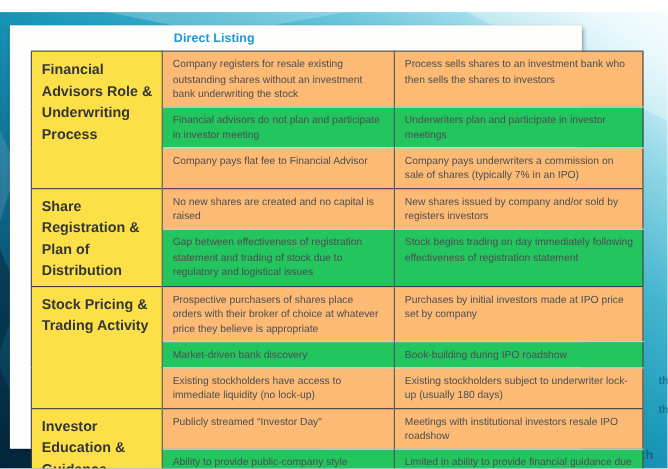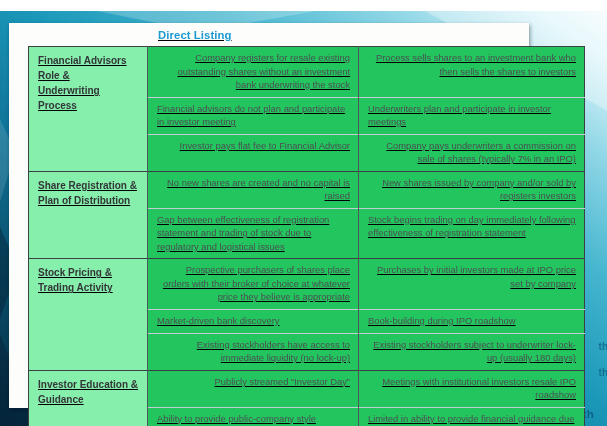--- a/index.html
+++ b/index.html
@@ -27,45 +27,44 @@
     position:absolute; right:13px; bottom:6px;
     font-size:11.5px; font-weight:bold; color:#0a5d80; opacity:0.9; letter-spacing:0.2px;
   }
   .wm-frag { position:absolute; right:-1px; font-size:10px; font-weight:bold; color:#0a5d80; opacity:0.7; }
   .wm-frag.a { top:330px; }
   .wm-frag.b { top:356px; }
   .card {
     position:absolute; left:9px; top:12px; width:520px; height:385px;
     background:#fdfdfc;
     box-shadow:1px 2px 4px rgba(0,15,35,0.45);
-    text-decoration:underline;
   }
   .hdr { display:flex; height:23px; margin-left:19px; align-items:center; padding-top:1px; box-sizing:border-box; }
   .h-cat { width:119px; flex:none; }
   .h-col { font-weight:bold; font-size:11.3px; letter-spacing:0.1px; box-sizing:border-box; padding-left:11px; flex:none; }
   .h-dl  { width:211px; color:#1b9ad2; }
   .h-ipo { width:226px; color:#f6a21e; }
   table.cmp {
     margin-left:19px; width:556px;
     border-collapse:collapse; table-layout:fixed;
     border:1.6px solid #3c4043;
   }
   td { vertical-align:top; box-sizing:border-box; }
   td.cat {
-    background:#86efac; font-weight:bold; font-size:10px; line-height:1.5;
+    background:#fde047; font-weight:bold; font-size:13px; line-height:1.5;
     color:#333638; padding:6px 8px 4px 9px;
     border-right:1.4px solid #50555a;
   }
   td.cell {
     font-size:9.4px; line-height:1.44; color:#4c4f52;
     padding:4px 8px 5px 9px;
     border-top:1px solid #c5ced3;
   }
   td.cell.mid { border-right:1.4px solid #50555a; }
-  td.cell.tintA { background:#22c55e;text-align:right; }
+  td.cell.tintA { background:#fdba74; }
   td.cell.tintB { background:#22c55e; }
   tr.group-start td { border-top:1.6px solid #3c4043; }
 </style>
 </head>
 <body>
 
 <div class="stage">
   <div class="top-strip"></div>
   <div class="panel">
     <div class="facet f1"></div>
@@ -93,21 +92,21 @@
             <tr class="group-start">
               <td class="cat" rowspan="3">Financial Advisors Role &amp;<br>Underwriting Process</td>
               <td class="cell tintA mid">Company registers for resale existing outstanding shares without an investment bank underwriting the stock</td>
               <td class="cell tintA">Process sells shares to an investment bank who then sells the shares to investors</td>
             </tr>
             <tr>
               <td class="cell tintB mid">Financial advisors do not plan and participate in investor meeting</td>
               <td class="cell tintB">Underwriters plan and participate in investor meetings</td>
             </tr>
             <tr>
-              <td class="cell tintA mid">Investor pays flat fee to Financial Advisor</td>
+              <td class="cell tintA mid">Company pays flat fee to Financial Advisor</td>
               <td class="cell tintA">Company pays underwriters a commission on sale of shares (typically 7% in an IPO)</td>
             </tr>
             <tr class="group-start">
               <td class="cat" rowspan="2">Share Registration &amp;<br>Plan of Distribution</td>
               <td class="cell tintA mid">No new shares are created and no capital is raised</td>
               <td class="cell tintA">New shares issued by company and/or sold by registers investors</td>
             </tr>
             <tr>
               <td class="cell tintB mid">Gap between effectiveness of registration statement and trading of stock due to regulatory and logistical issues</td>
               <td class="cell tintB">Stock begins trading on day immediately following effectiveness of registration statement</td>

